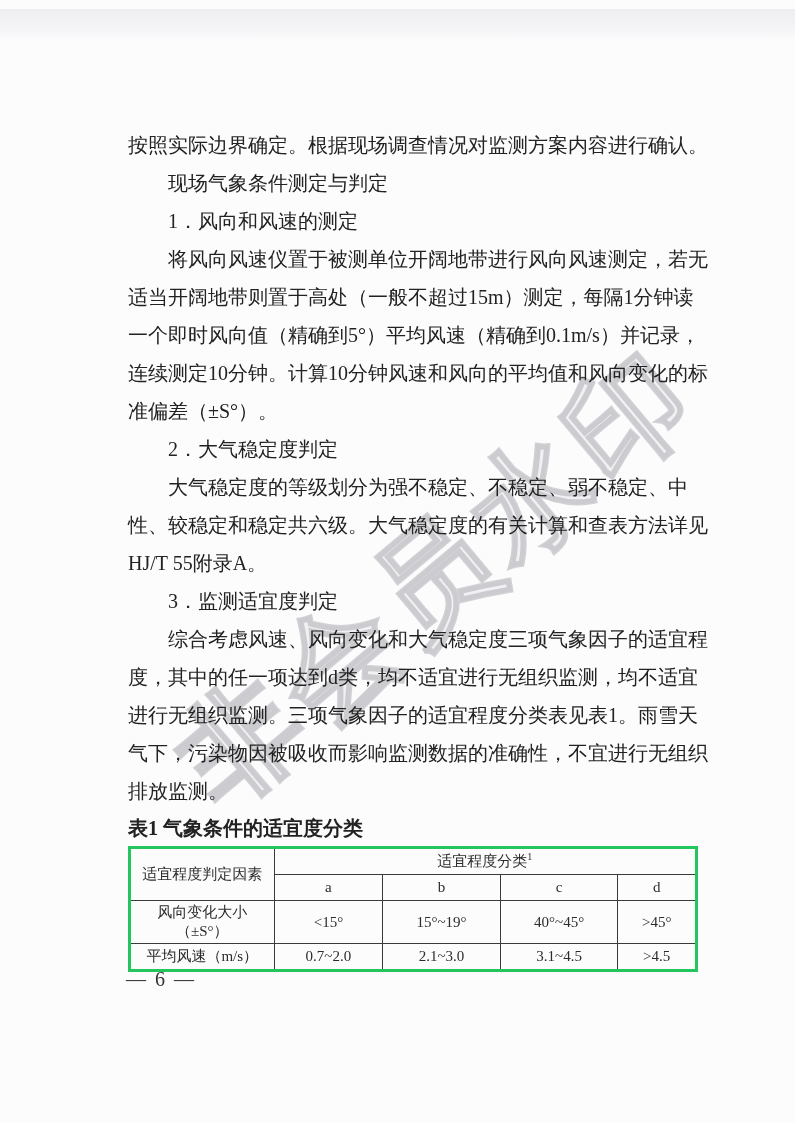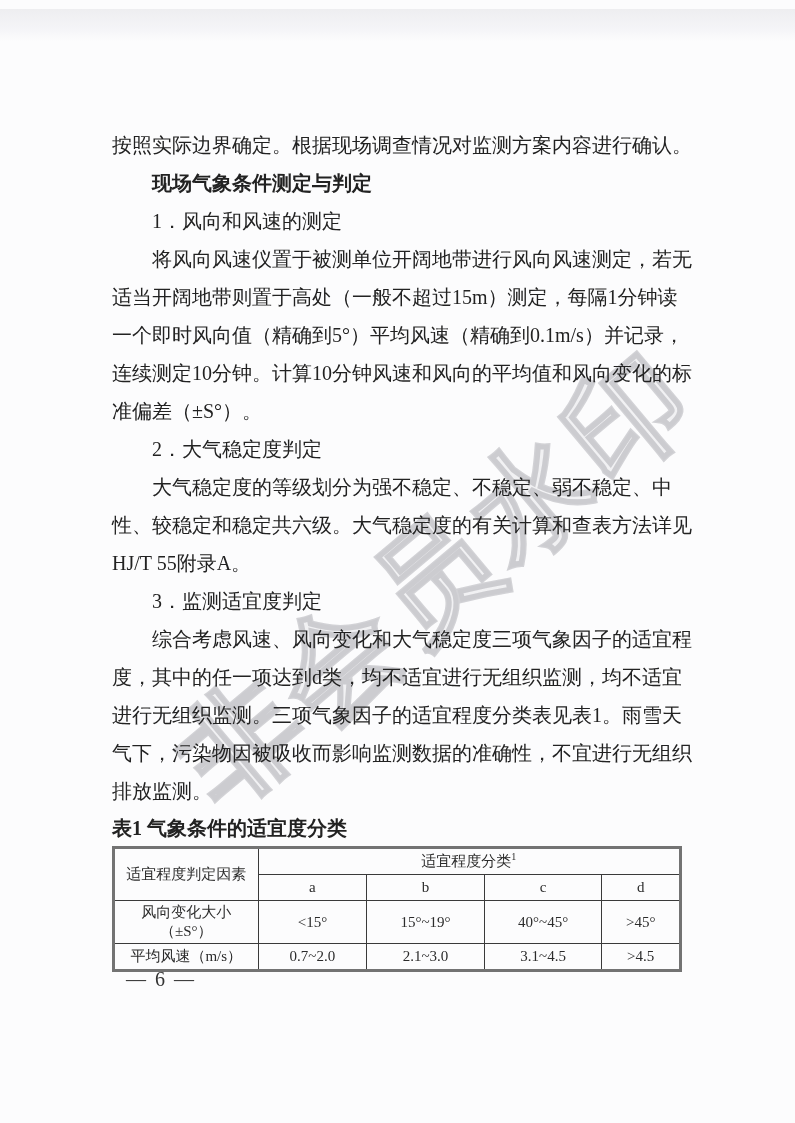--- a/index.html
+++ b/index.html
@@ -22,35 +22,35 @@
     position:absolute;left:88px;top:498px;width:700px;
     text-align:center;white-space:nowrap;
     font-family:"Liberation Sans","DejaVu Sans",sans-serif;
     font-size:118px;font-weight:bold;letter-spacing:8px;
     transform:rotate(-40deg);
     color:rgba(165,165,170,0.12);
     -webkit-text-stroke:2.5px rgba(160,160,166,0.45);
     z-index:1;pointer-events:none;
   }
   .content{
-    position:absolute;left:112px;top:126px;width:582px;z-index:2;
+    position:absolute;left:128px;top:126px;width:582px;z-index:2;
     font-size:20px;line-height:38px;
     text-align:left;word-break:break-all;
   }
   .content p{margin:0;}
   .indent{text-indent:2em;}
-  .bold{font-weight:bold;}
+  .bold{font-weight:normal;}
   .table-title{
     width:570px;text-align:left;
     font-size:20px;font-weight:bold;line-height:32px;
     margin-top:2px;
   }
   table.meteo{
     width:570px;border-collapse:collapse;
-    border:3px solid #737373;
+    border:3px solid #22c55e;
     margin-top:2px;
     font-size:15px;line-height:19px;
     text-align:center;word-break:normal;
   }
   table.meteo th, table.meteo td{
     border:1px solid #3a3a3a;
     font-weight:normal;
     padding:2px 4px;height:21px;
     color:#2b2b2b;
   }

